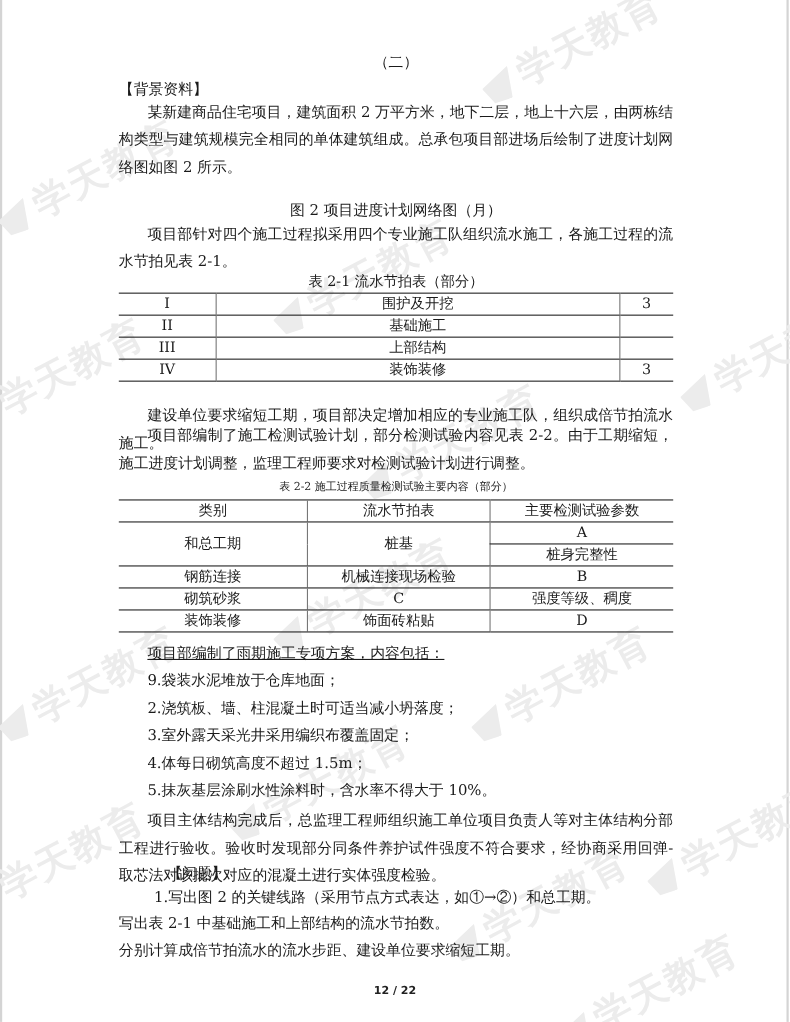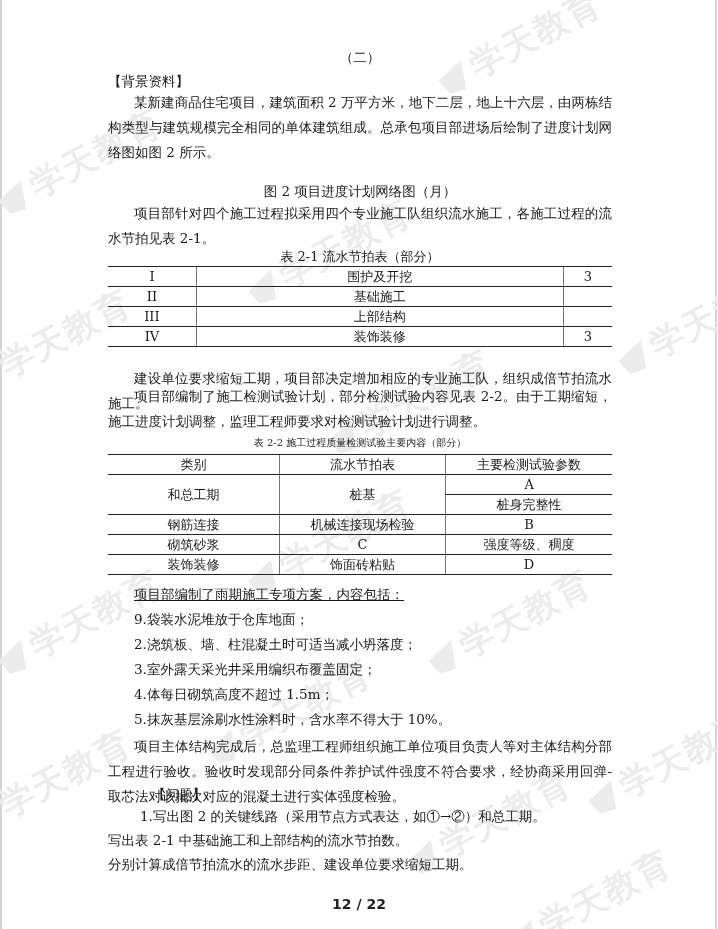--- a/index.html
+++ b/index.html
@@ -26,21 +26,21 @@
   table.t {
     position:absolute; left:0; width:504px; border-collapse:collapse; font-size:13px;
   }
   table.t td {
     text-align:center; height:19px; padding:0; border-bottom:1px solid #222;
     border-left:1.5px solid #777; line-height:18px;
   }
   table.t tr td:first-child { border-left:none; }
   table.t tr:first-child td { border-top:1.5px solid #222; }
   table.t tr:last-child td { border-bottom:1.5px solid #222; }
-  .pagenum { position:absolute; left:0; width:718px; top:896px; text-align:center; font-family:"DejaVu Sans",sans-serif; font-size:14px; font-weight:bold; color:#222; z-index:1; }
+  .pagenum { position:absolute; left:0; width:718px; top:896px; text-align:center; font-family:"DejaVu Sans",sans-serif; font-size:10px; font-weight:bold; color:#222; z-index:1; }
 </style>
 </head>
 <body>
 
 <div class="edge-left"></div>
 <div class="edge-right"></div>
 
 <div class="watermark" style="left:430px;top:20px;">学天教育</div>
 <div class="watermark" style="left:-10px;top:140px;">学天教育</div>
 <div class="watermark" style="left:240px;top:230px;">学天教育</div>

